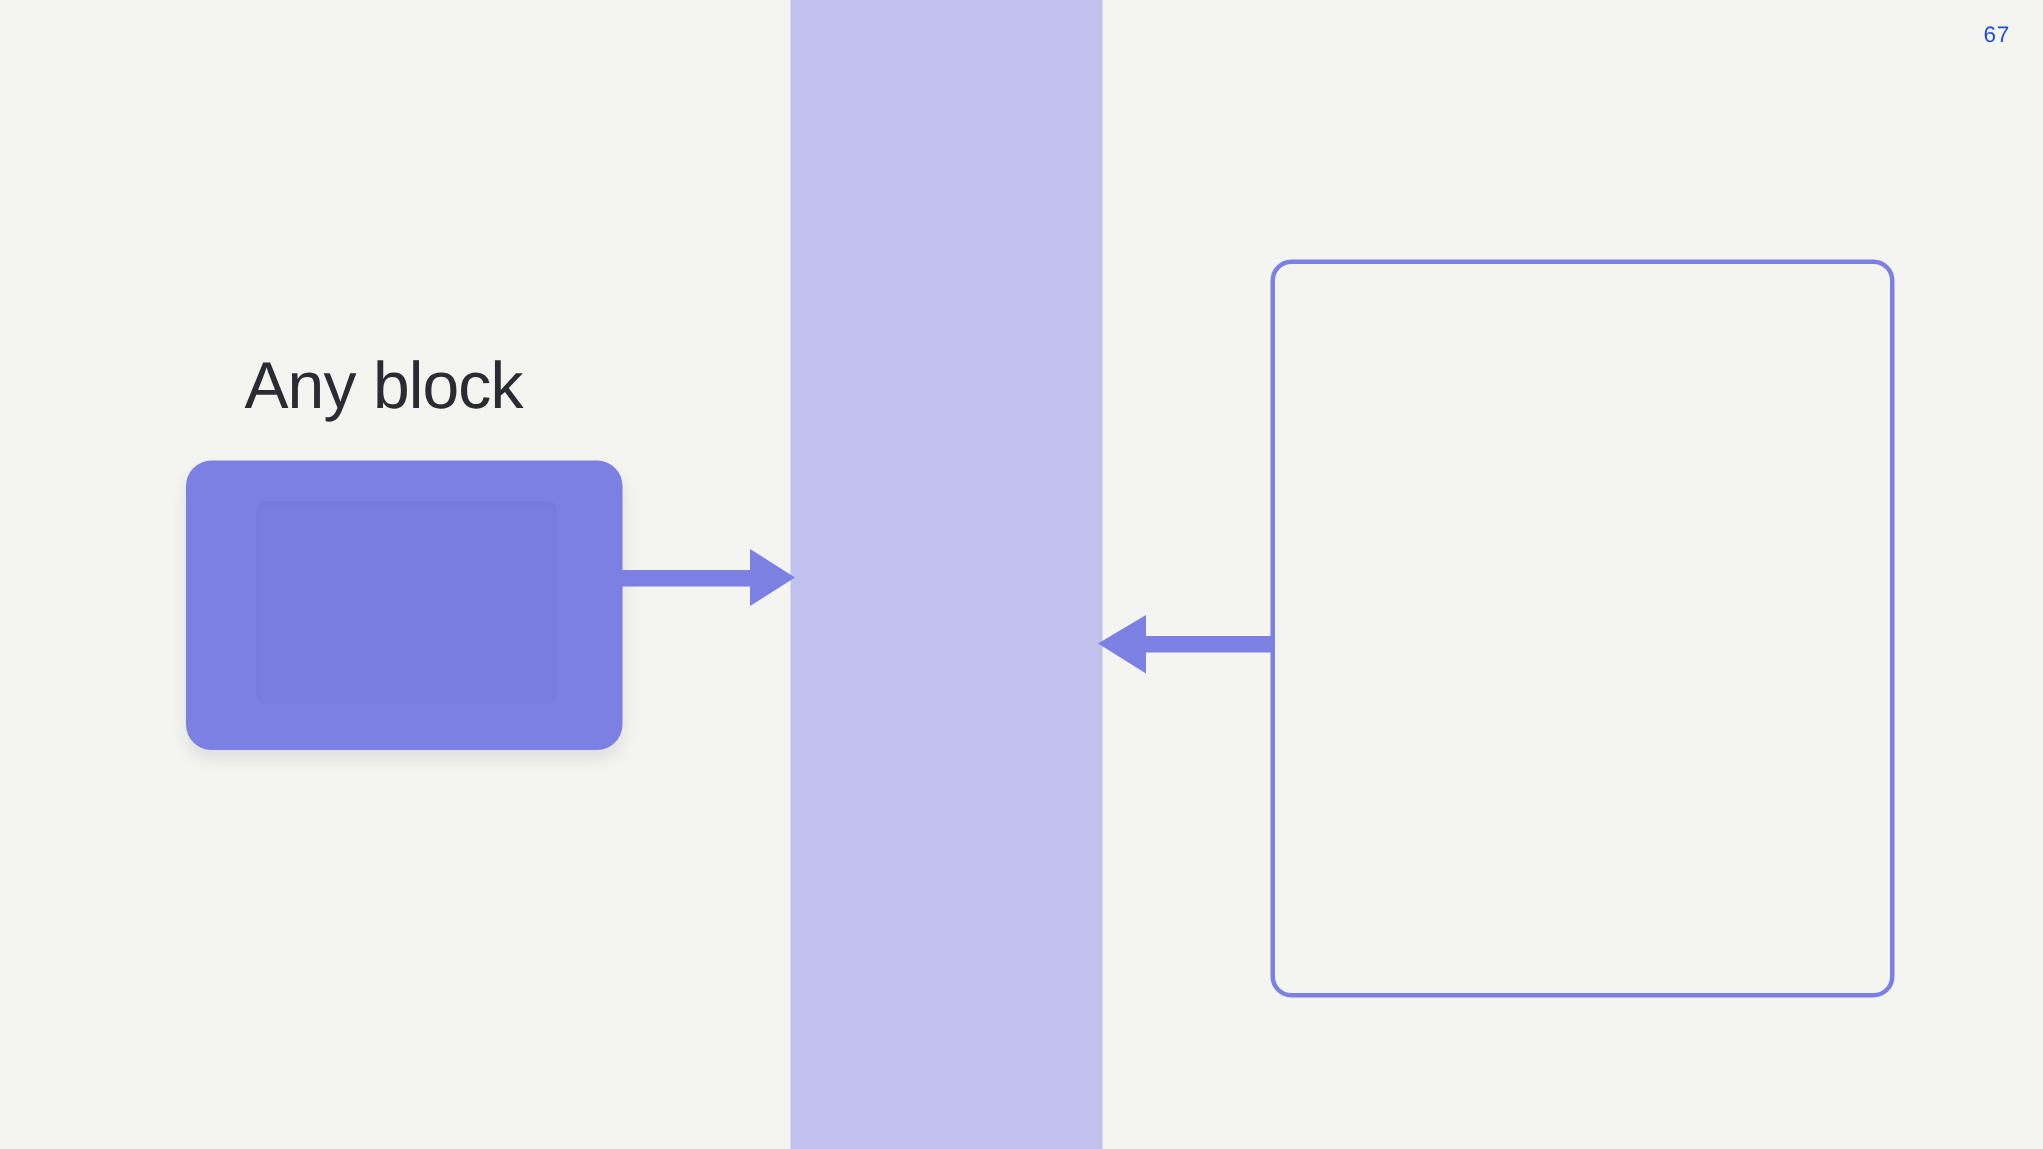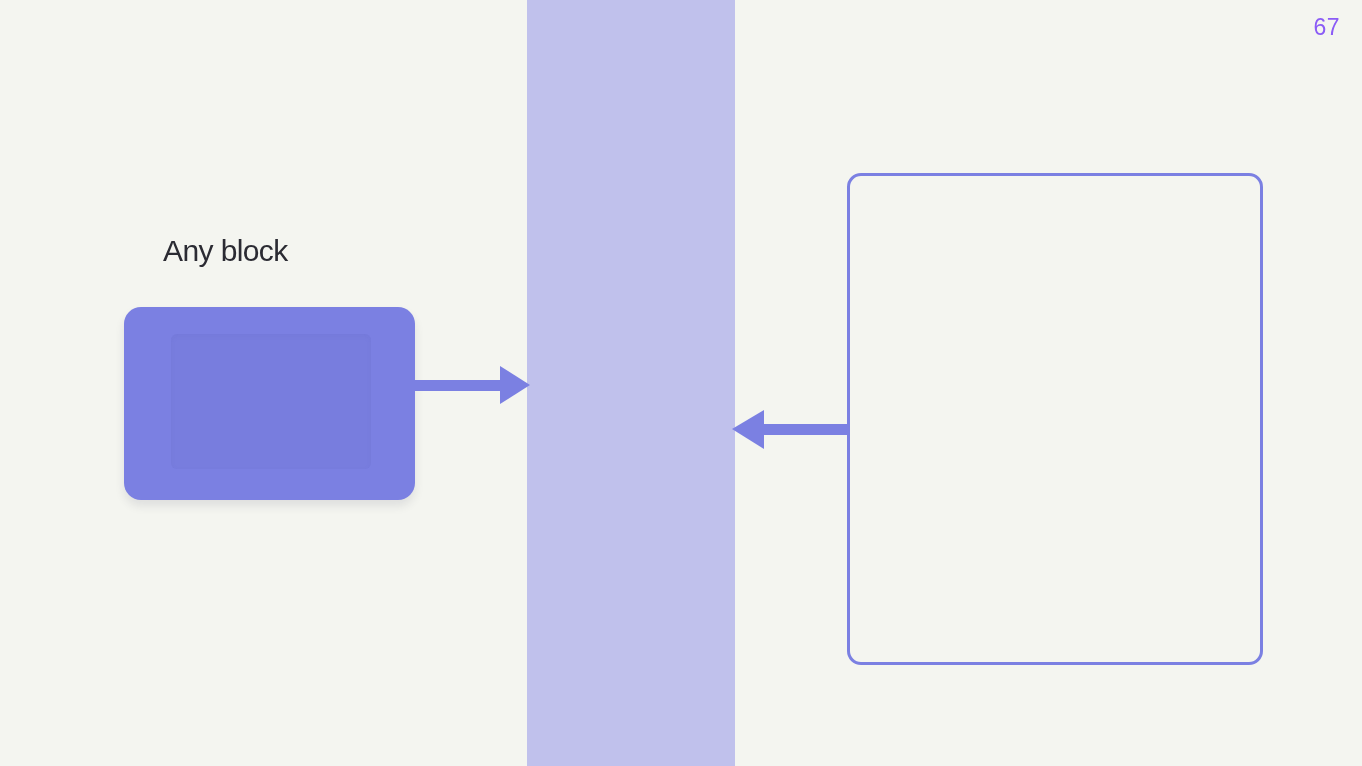--- a/index.html
+++ b/index.html
@@ -29,32 +29,32 @@
     width: 208px;
     height: 766px;
     background: #c0c1ec;
   }
 
   
   .page-number {
     position: absolute;
     right: 22px;
     top: 16px;
-    font-size: 23px;
-    color: #8b5cf6;
+    font-size: 15px;
+    color: #1d4ed8;
     letter-spacing: 0.5px;
     line-height: 1;
   }
 
   
   .label-any-block {
     position: absolute;
     left: 163px;
     top: 234px;
-    font-size: 30px;
+    font-size: 44px;
     font-weight: 400;
     color: #2b2b33;
     letter-spacing: -0.6px;
     line-height: 1.1;
     white-space: nowrap;
   }
 
   .block-shape {
     position: absolute;
     left: 124px;

